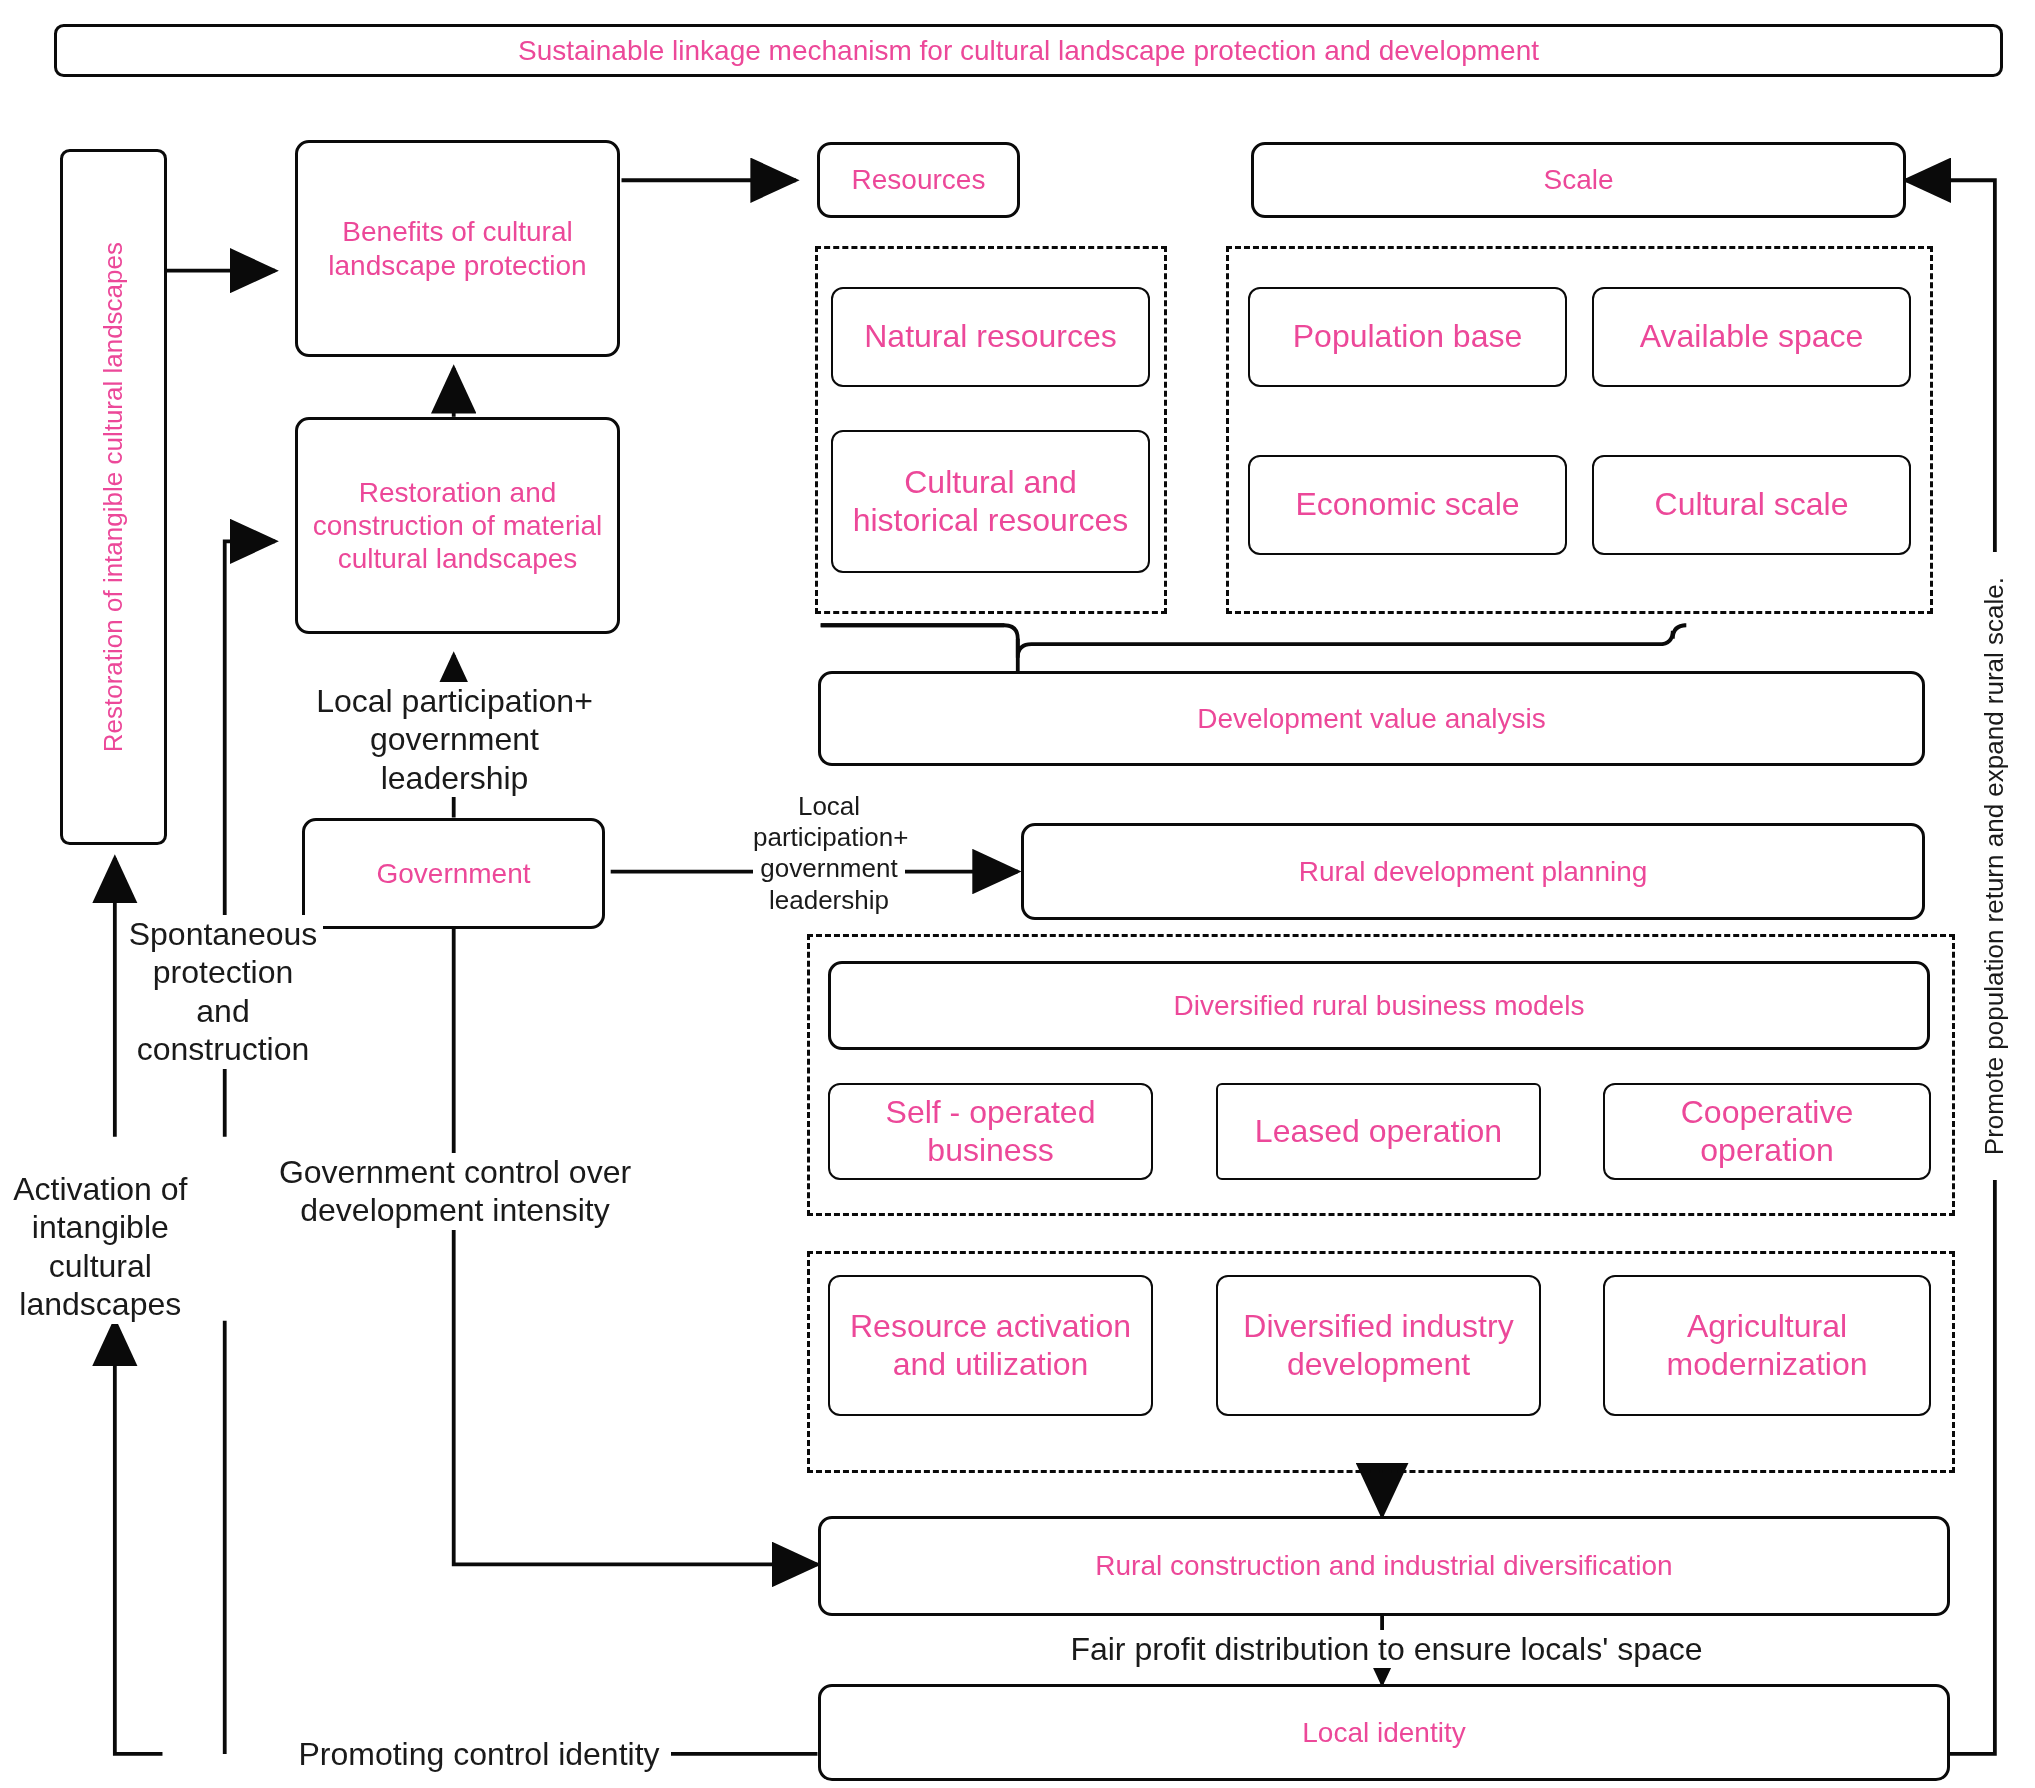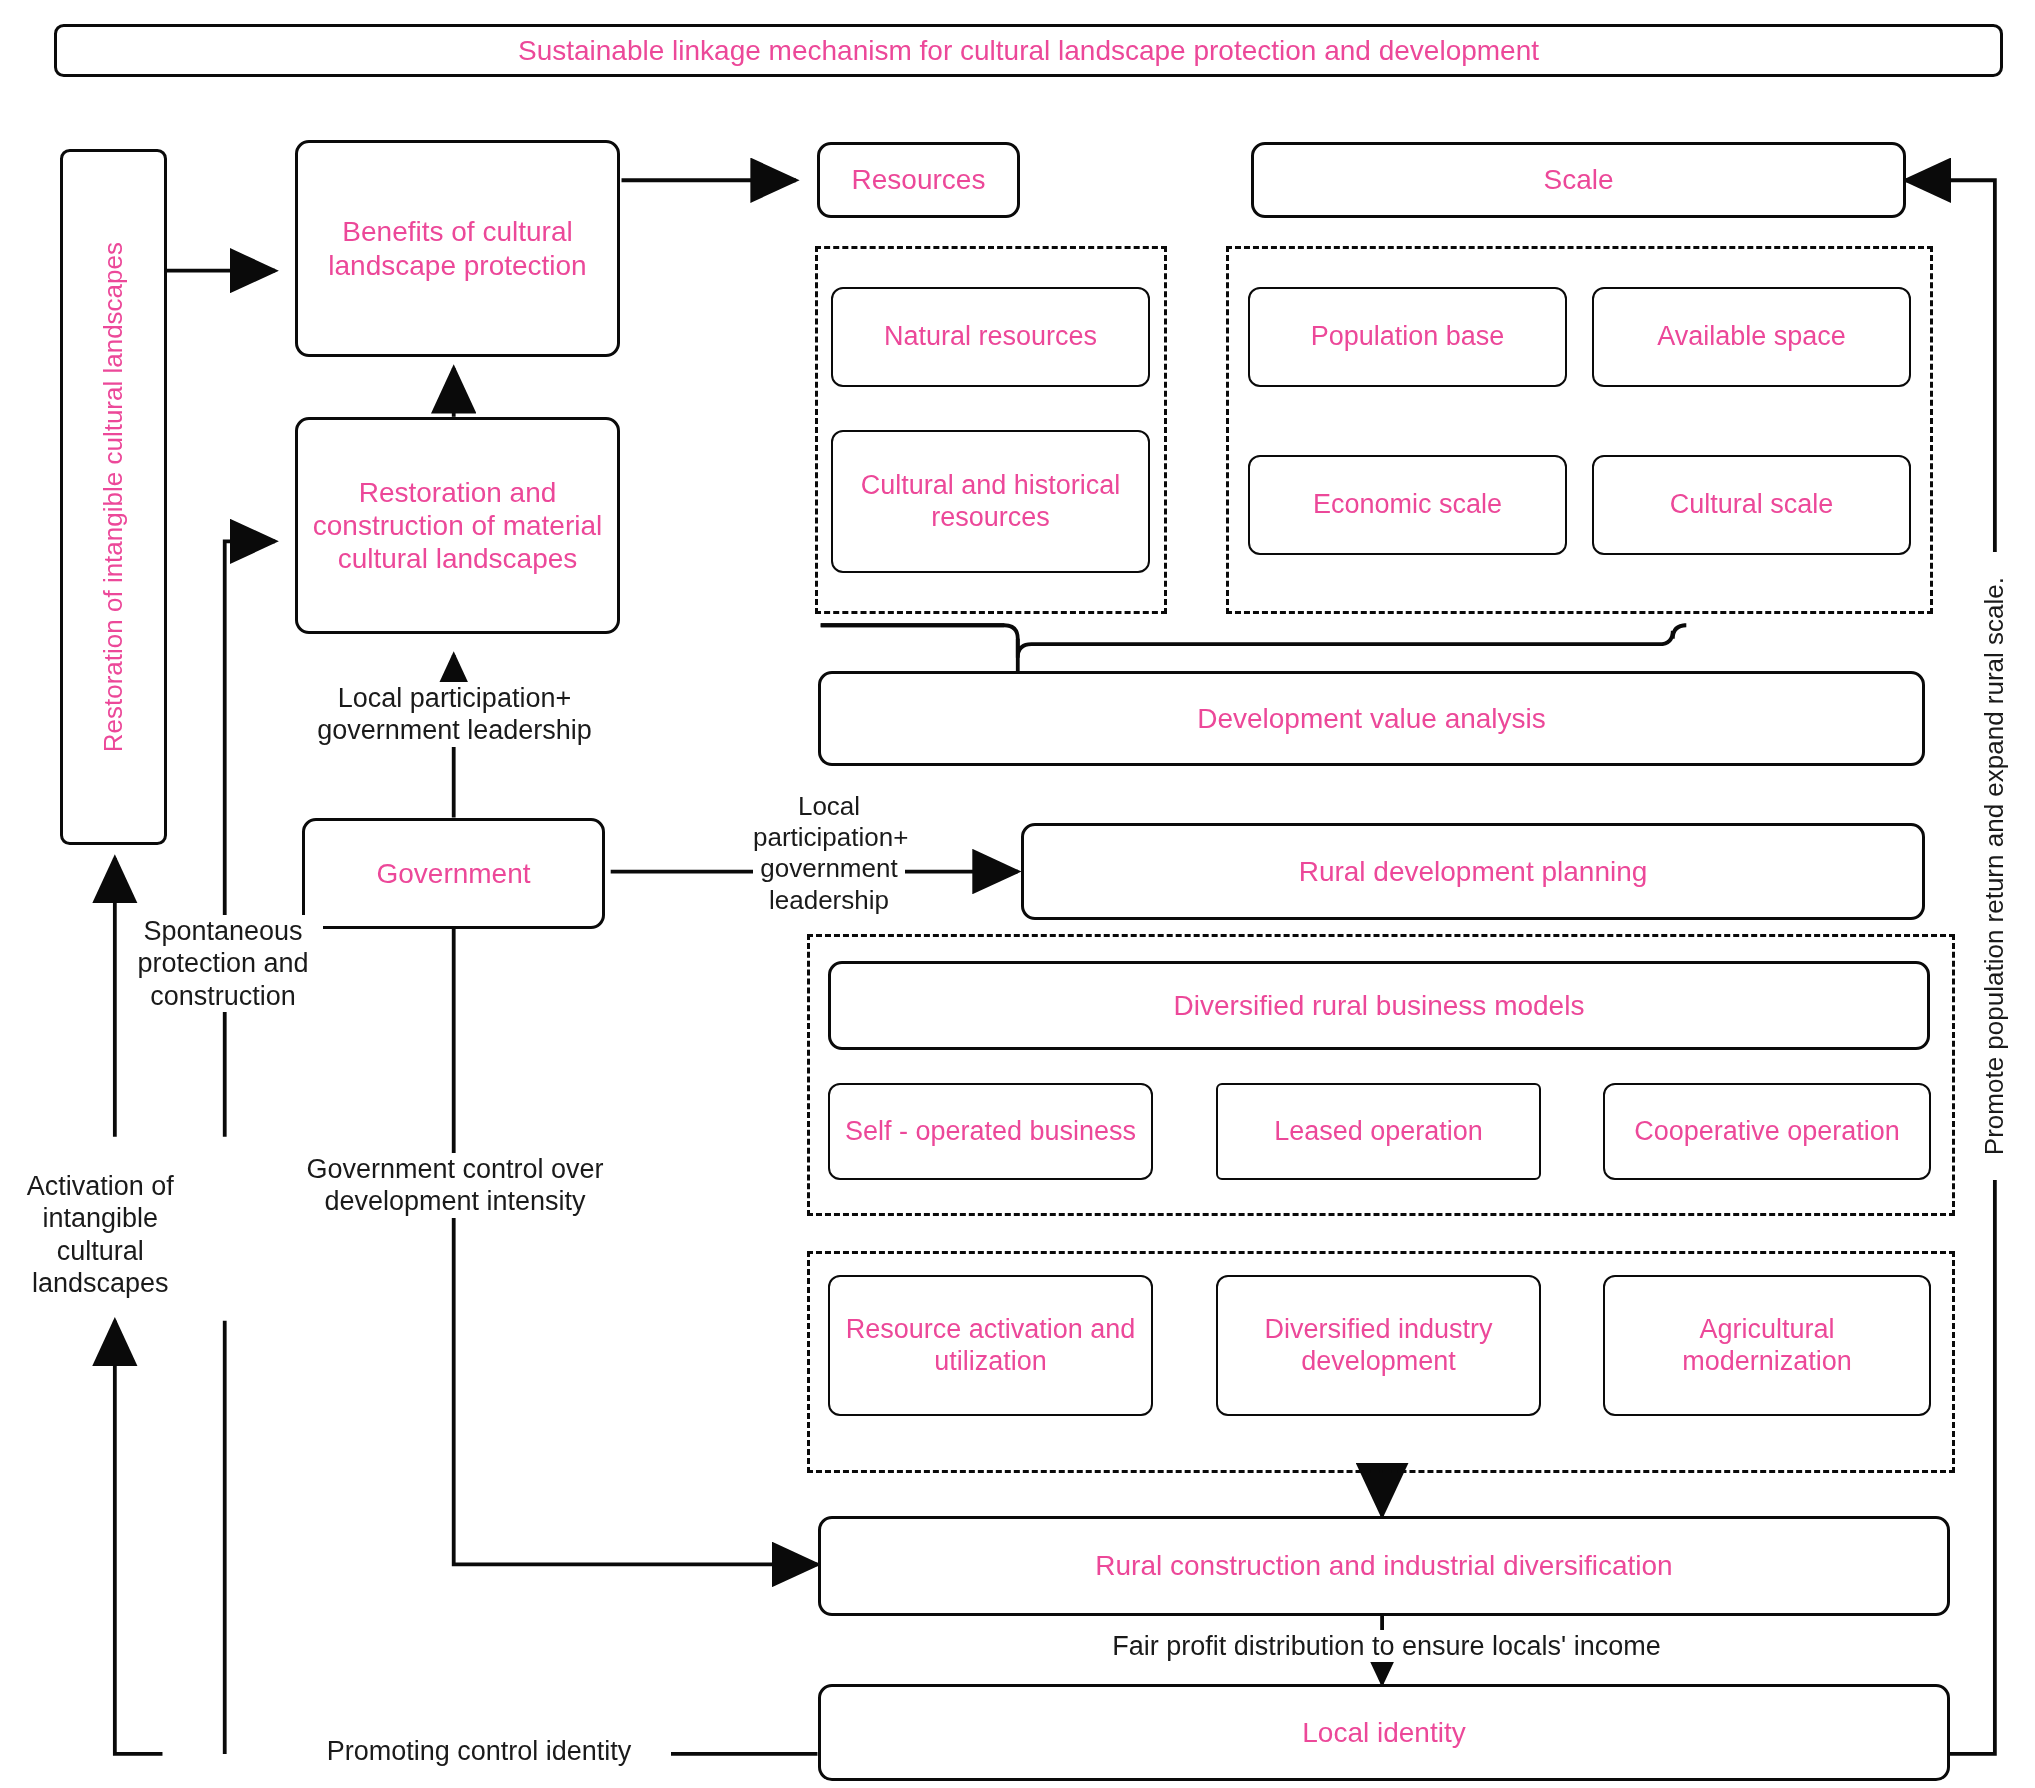--- a/index.html
+++ b/index.html
@@ -33,21 +33,21 @@
     background:#fff;
     box-sizing:border-box;
   }
   .vtext{
     writing-mode:vertical-rl;
     transform:rotate(180deg);
     text-align:center;
     line-height:1.2;
   }
   .f48{font-size:26px;}
-  .f50{font-size:27px;}
+  .f50{font-size:32px;}
   .f52{font-size:28px;}
 </style>
 </head>
 <body>
 
 <div id="stage">
 
   <svg class="wires" viewBox="0 0 3759 3303">
     <defs>
       <marker id="ah" markerWidth="14" markerHeight="12" refX="12" refY="6" orient="auto" markerUnits="strokeWidth">
@@ -150,21 +150,21 @@
   <div class="dashbox" style="left:807px;top:1251px;width:1148px;height:222px;"></div>
 
   <div class="node sm f50" style="left:828px;top:1275px;width:325px;height:141px;">Resource activation and utilization</div>
 
   <div class="node sm f50" style="left:1216px;top:1275px;width:325px;height:141px;">Diversified industry development</div>
 
   <div class="node sm f50" style="left:1603px;top:1275px;width:328px;height:141px;">Agricultural modernization</div>
 
   <div class="node f52" style="left:818px;top:1516px;width:1132px;height:100px;">Rural construction and industrial diversification</div>
 
-  <div class="lbl f50" style="left:1013px;top:1630px;width:747px;">Fair profit distribution to ensure locals' income</div>
+  <div class="lbl f50" style="left:1013px;top:1630px;width:747px;">Fair profit distribution to ensure locals' space</div>
 
   <div class="node f52" style="left:818px;top:1684px;width:1132px;height:97px;">Local identity</div>
 
   <div class="lbl f50" style="left:287px;top:1735px;width:384px;">Promoting control identity</div>
 
   <div style="position:absolute;left:1957px;top:552px;width:76px;height:628px;background:#fff;display:flex;align-items:center;justify-content:center;">
     <span class="vtext f48" style="color:#1a1a1a;">Promote population return and expand rural scale.</span>
   </div>
 
 </div>

